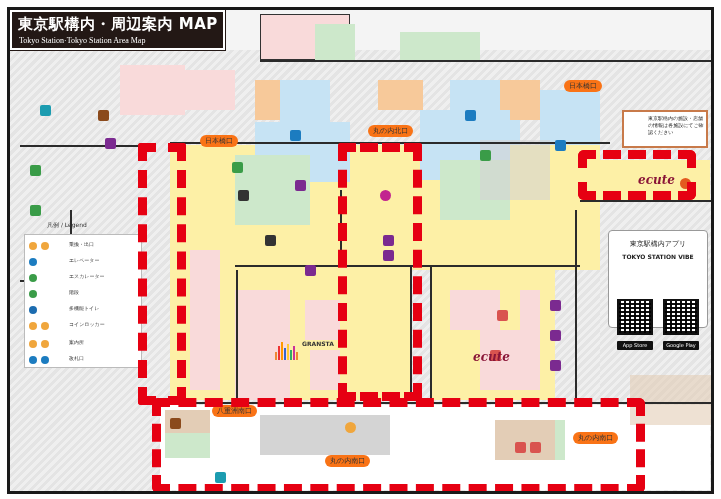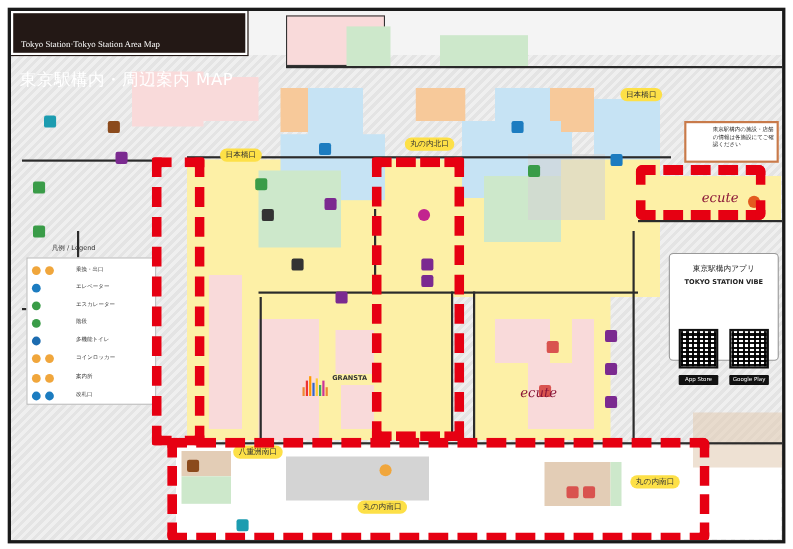--- a/index.html
+++ b/index.html
@@ -2,37 +2,37 @@
 <html><head>
 <meta charset="utf-8">
 <style>
   * { box-sizing: border-box; margin: 0; padding: 0; }
   html, body { width: 721px; height: 499px; overflow: hidden; background: #fff; }
   body { font-family: "DejaVu Sans", sans-serif; position: relative; }
   .frame { position: absolute; left: 7px; top: 7px; width: 707px; height: 487px; border: 3px solid #1a1a1a; background: #f4f4f4; overflow: hidden; }
   .abs { position: absolute; }
   .hatch { background: repeating-linear-gradient(135deg, #e4e4e4 0 3px, #efefef 3px 6px); }
   .title-box { position: absolute; left: 0; top: 0; width: 215px; height: 40px; background: #231815; color: #fff; border: 2px solid #fff; outline: 1px solid #231815; }
-  .title-jp { position: absolute; left: 6px; top: 3px; font-size: 15px; font-weight: normal; letter-spacing: 0.5px; white-space: nowrap; margin-top: 48px; }
+  .title-jp { position: absolute; left: 6px; top: 3px; font-size: 15px; font-weight: bold; letter-spacing: 0.5px; white-space: nowrap; }
   .title-en { position: absolute; left: 7px; top: 24px; font-size: 8px; white-space: nowrap; font-family: Liberation Serif, serif; }
   .floor-box { position: absolute; left: 0; top: 421px; width: 108px; height: 60px; background: #231815; color: #fff; }
   .floor-box span { position: absolute; left: 34px; top: 10px; font-size: 30px; font-family: "Liberation Sans", sans-serif; }
   .yellow { background: #fdf0a6; }
   .blue { background: #c6e3f4; }
   .green { background: #cde8cb; }
   .pink { background: #f9dada; }
   .orange { background: #f7c99a; }
   .tan { background: #e3cdb6; }
   .white { background: #fff; }
   .grey { background: #d4d4d4; }
   .wall { position: absolute; background: #2b2b2b; }
   .ic { position: absolute; width: 11px; height: 11px; border-radius: 2px; }
   .dash { position: absolute; border: 9px dashed #e60012; border-radius: 6px; }
-  .ecute { position: absolute; font-family: "DejaVu Serif", serif; font-style: italic; font-weight: normal; color: #8a1538; font-size: 12px; }
-  .label-pill { position: absolute; background: #fde047; border-radius: 8px; font-size: 7px; color: #333; padding: 1px 5px; white-space: nowrap; }
+  .ecute { position: absolute; font-family: "DejaVu Serif", serif; font-style: italic; font-weight: bold; color: #8a1538; font-size: 12px; }
+  .label-pill { position: absolute; background: #f97316; border-radius: 8px; font-size: 7px; color: #333; padding: 1px 5px; white-space: nowrap; }
   .legend { position: absolute; left: 14px; top: 224px; width: 118px; height: 134px; background: #fff; border: 1px solid #bbb; }
   .legend-row { position: absolute; left: 4px; height: 10px; width: 110px; }
   .legend-row .c { position: absolute; width: 8px; height: 8px; border-radius: 50%; top: 1px; }
   .legend-row .t { position: absolute; left: 40px; top: 0; font-size: 5px; color: #333; white-space: nowrap; }
   .app-box { position: absolute; left: 598px; top: 220px; width: 100px; height: 98px; background: #fff; border: 1px solid #999; border-radius: 4px; }
   .app-title { position: absolute; left: 0; width: 100%; text-align: center; font-size: 7px; color: #222; white-space: nowrap; }
   .qr { position: absolute; width: 36px; height: 36px; background:
       repeating-linear-gradient(0deg, #111 0 2px, #fff 2px 4px),
       repeating-linear-gradient(90deg, #111 0 2px, #fff 2px 5px);
       background-blend-mode: multiply; border: 2px solid #111; }

